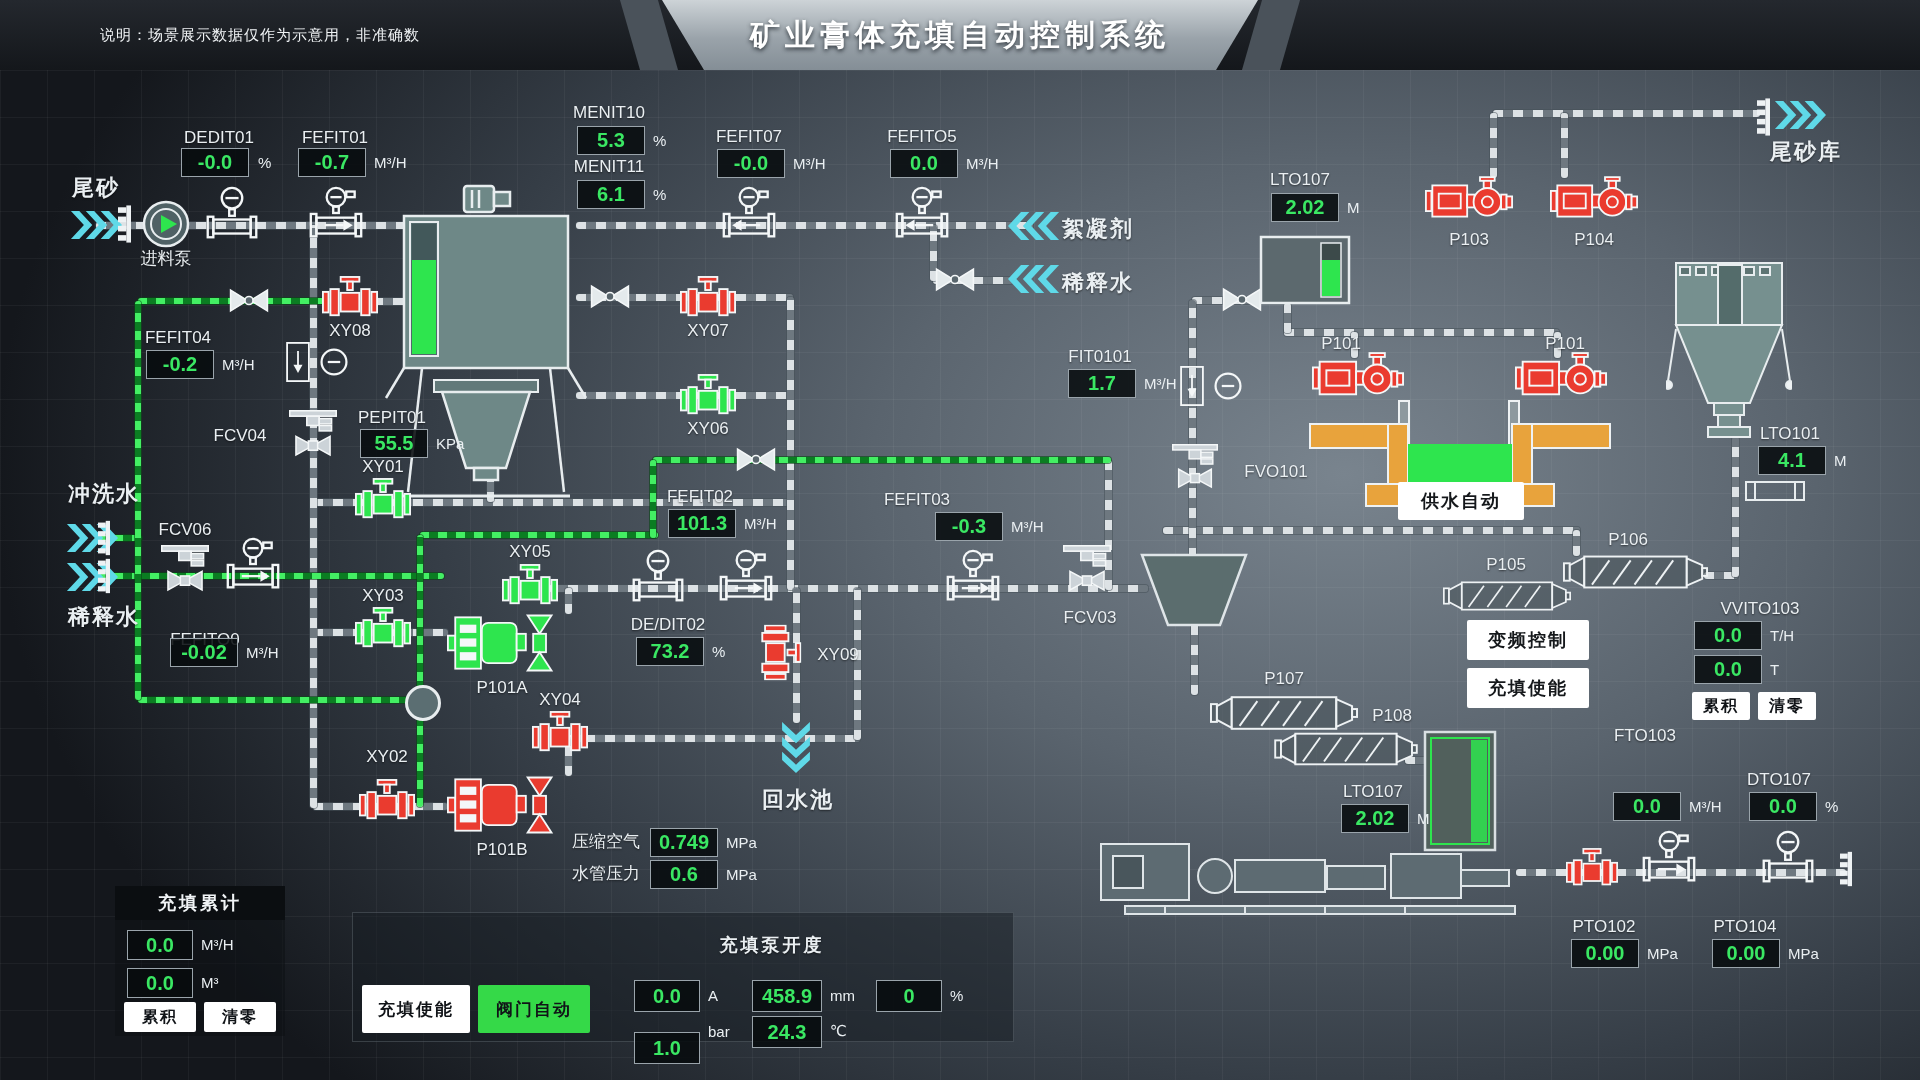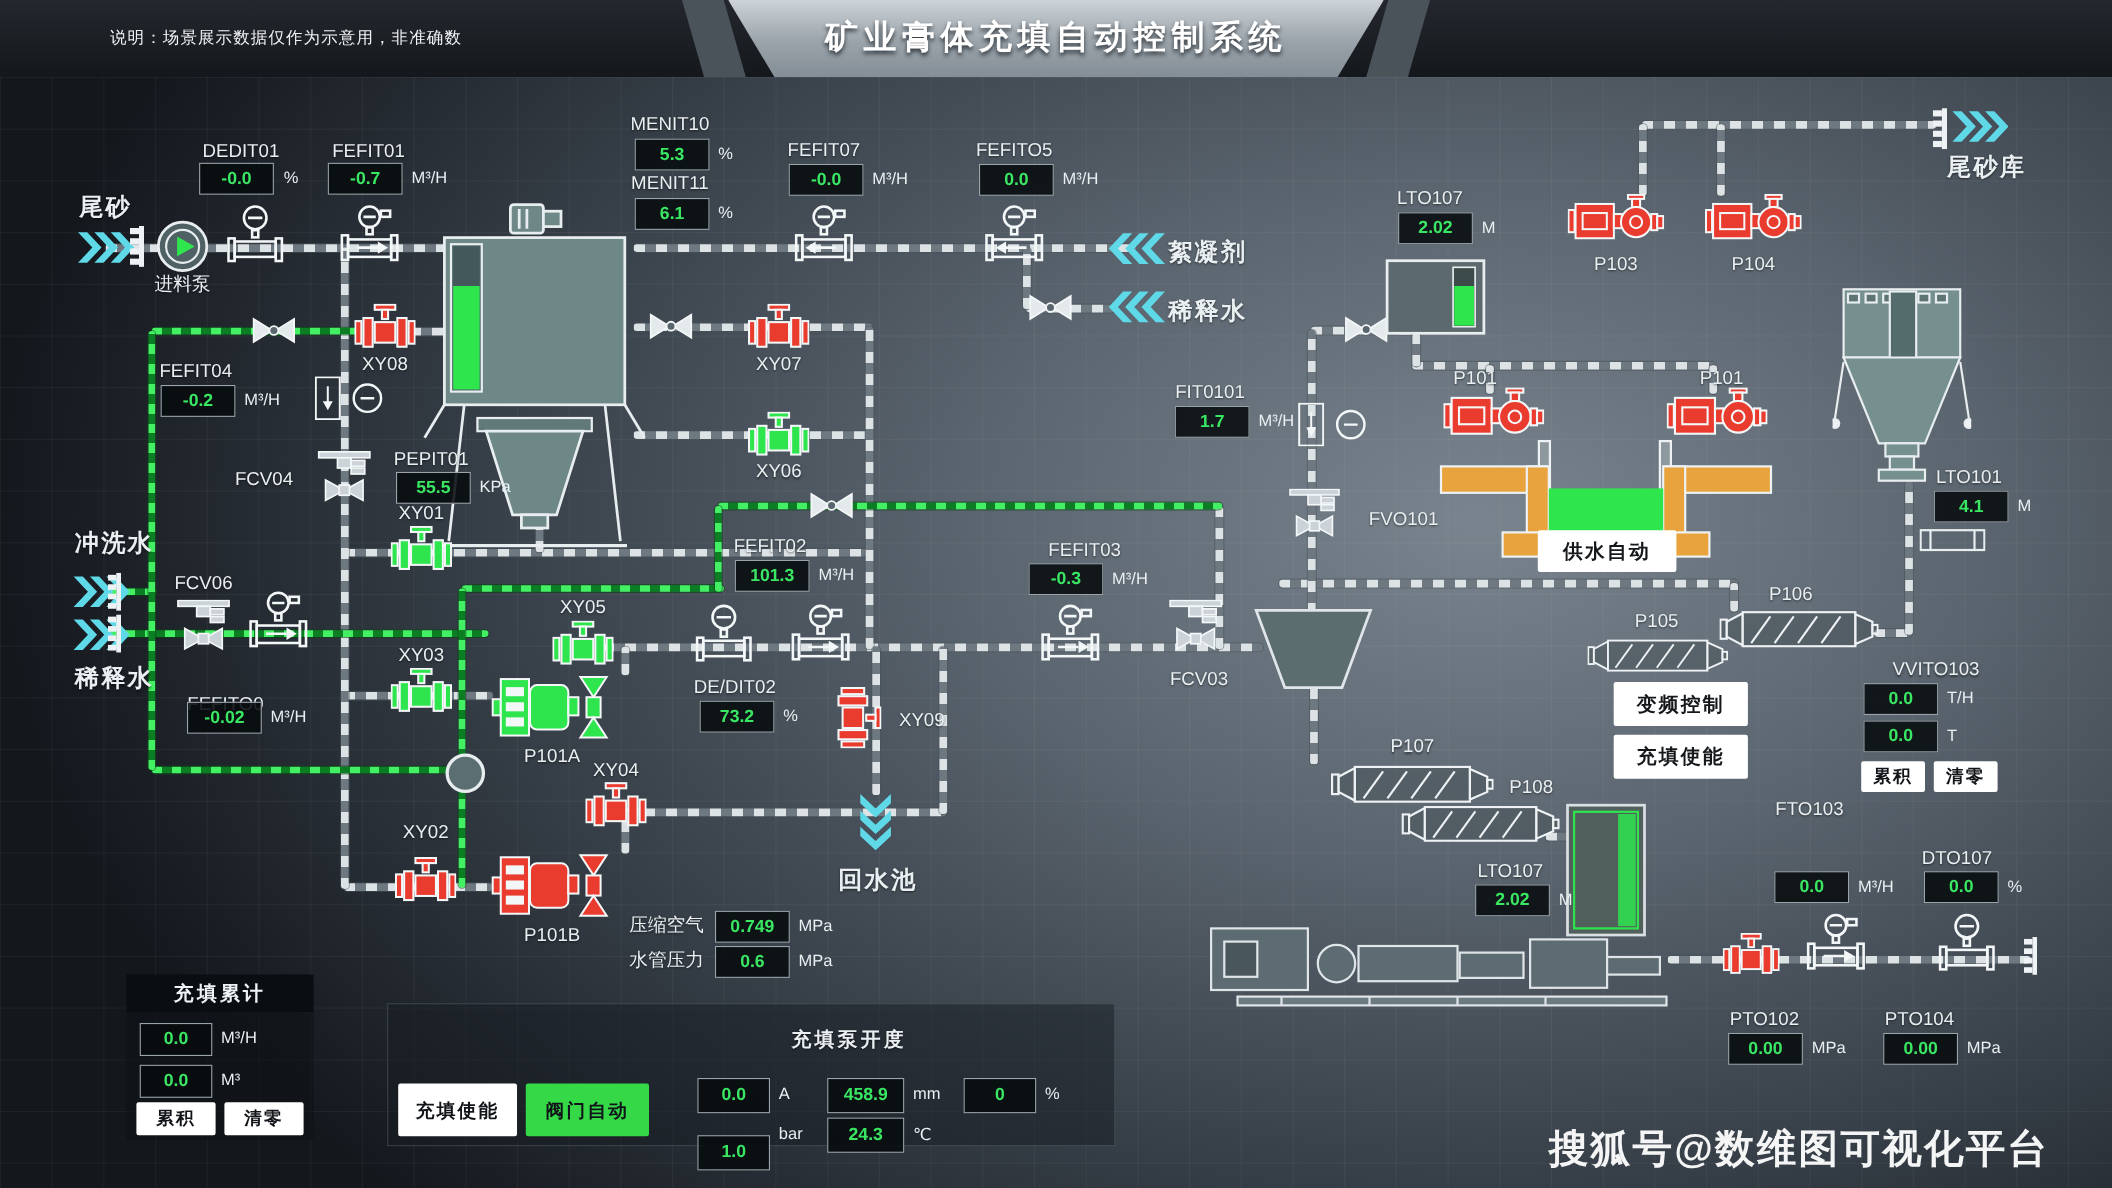--- a/index.html
+++ b/index.html
@@ -31,21 +31,21 @@
   .ph{height:7px;background:repeating-linear-gradient(90deg,#dde2e5 0 10px,#6e7880 10px 20px);box-shadow:0 0 0 1px rgba(70,80,88,.55);}
   .pv{width:7px;background:repeating-linear-gradient(0deg,#dde2e5 0 10px,#6e7880 10px 20px);box-shadow:0 0 0 1px rgba(70,80,88,.55);}
   .gh{height:6px;background:repeating-linear-gradient(90deg,#43ef63 0 9px,#0b7d22 9px 18px);box-shadow:0 0 0 1px rgba(10,70,22,.6);}
   .gv{width:6px;background:repeating-linear-gradient(0deg,#43ef63 0 9px,#0b7d22 9px 18px);box-shadow:0 0 0 1px rgba(10,70,22,.6);}
   
   .lbl{position:absolute;transform:translate(-50%,-50%);font-size:17px;color:#eaeff2;
     white-space:nowrap;z-index:4;text-shadow:0 1px 2px rgba(0,0,0,.55);}
   .big{font-size:22px;font-weight:bold;letter-spacing:2px;}
   .gbox{position:absolute;width:66px;height:27px;z-index:4;
     background:rgba(7,11,14,.88);border:1px solid #9aa4ab;
-    color:#3ae763;font-size:16px;font-weight:bold;
+    color:#3ae763;font-size:20px;font-weight:bold;
     display:flex;align-items:center;justify-content:center;}
   .unit{position:absolute;transform:translateY(-50%);font-size:15px;color:#eaeff2;white-space:nowrap;z-index:4;}
   .lr{transform:translate(-100%,-50%);}
   .wbox{position:absolute;background:#ffffff;color:#15181b;font-size:18px;font-weight:bold;
     display:flex;align-items:center;justify-content:center;border-radius:2px;z-index:4;letter-spacing:2px;}
   .btn{position:absolute;background:#ffffff;color:#111418;font-size:16px;font-weight:bold;
     display:flex;align-items:center;justify-content:center;border-radius:2px;z-index:5;cursor:pointer;letter-spacing:2px;}
   .gbtn{background:#35d948;}
   .icon{position:absolute;z-index:3;}
   .panel{position:absolute;z-index:4;}
@@ -607,21 +607,21 @@
       <div class="unit" style="left:246px;top:652px">M³/H</div>
 
       <div class="lbl" style="left:700px;top:497px">FEFIT02</div>
       <div class="gbox" style="left:668px;top:509px">101.3</div>
       <div class="unit" style="left:744px;top:523px">M³/H</div>
 
       <div class="lbl" style="left:668px;top:625px">DE/DIT02</div>
       <div class="gbox" style="left:636px;top:637px">73.2</div>
       <div class="unit" style="left:712px;top:651px">%</div>
 
-      <div class="lbl" style="left:986px;top:500px">FEFIT03</div>
+      <div class="lbl" style="left:917px;top:500px">FEFIT03</div>
       <div class="gbox" style="left:935px;top:512px">-0.3</div>
       <div class="unit" style="left:1011px;top:526px">M³/H</div>
 
       <div class="lbl" style="left:1100px;top:357px">FIT0101</div>
       <div class="gbox" style="left:1068px;top:369px">1.7</div>
       <div class="unit" style="left:1144px;top:383px">M³/H</div>
 
       <div class="lbl" style="left:1300px;top:180px">LTO107</div>
       <div class="gbox" style="left:1271px;top:193px">2.02</div>
       <div class="unit" style="left:1347px;top:207px">M</div>
@@ -687,16 +687,15 @@
       <div class="unit" style="left:708px;top:995px">A</div>
       <div class="gbox" style="left:752px;top:980px;width:68px;height:30px">458.9</div>
       <div class="unit" style="left:830px;top:995px">mm</div>
       <div class="gbox" style="left:876px;top:980px;width:64px;height:30px">0</div>
       <div class="unit" style="left:950px;top:995px">%</div>
       <div class="gbox" style="left:634px;top:1032px;width:64px;height:30px">1.0</div>
       <div class="unit" style="left:708px;top:1031px">bar</div>
       <div class="gbox" style="left:752px;top:1016px;width:68px;height:30px">24.3</div>
       <div class="unit" style="left:830px;top:1031px">℃</div>
 
-      <div id="watermark">搜狐号@数维图可视化平台</div>
     </div>
   </div>
 </div>
 
 </body></html>

